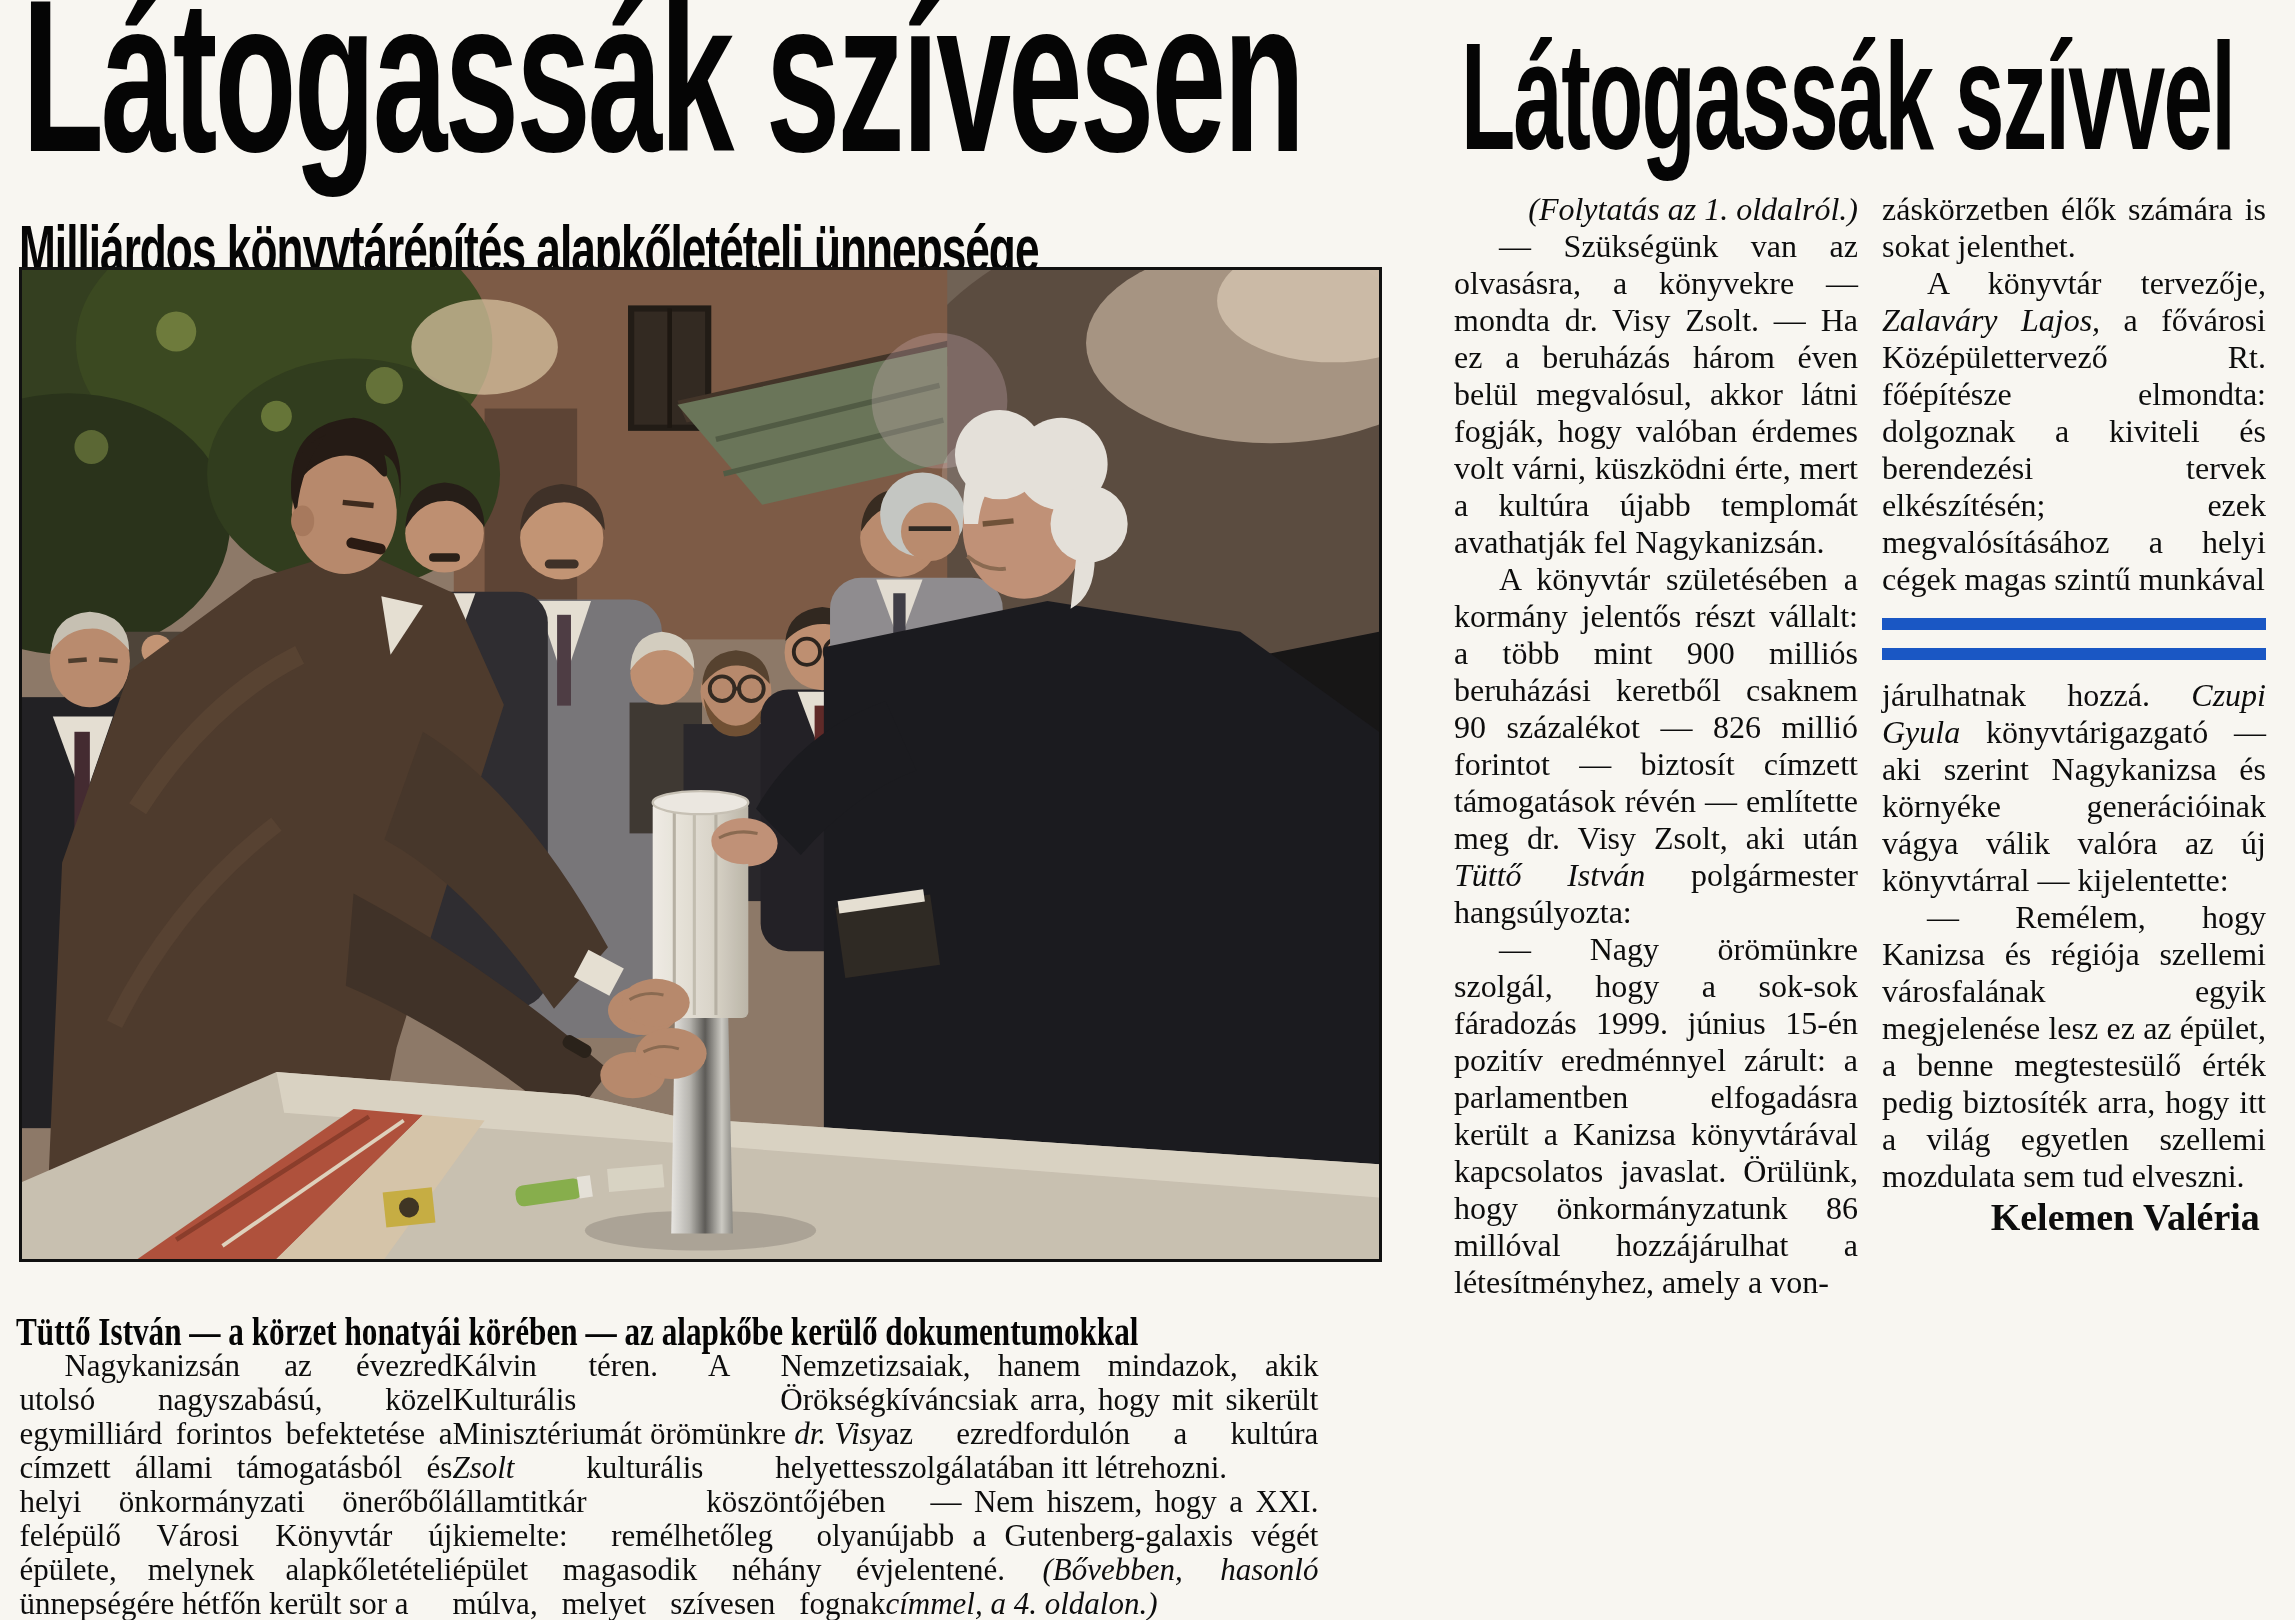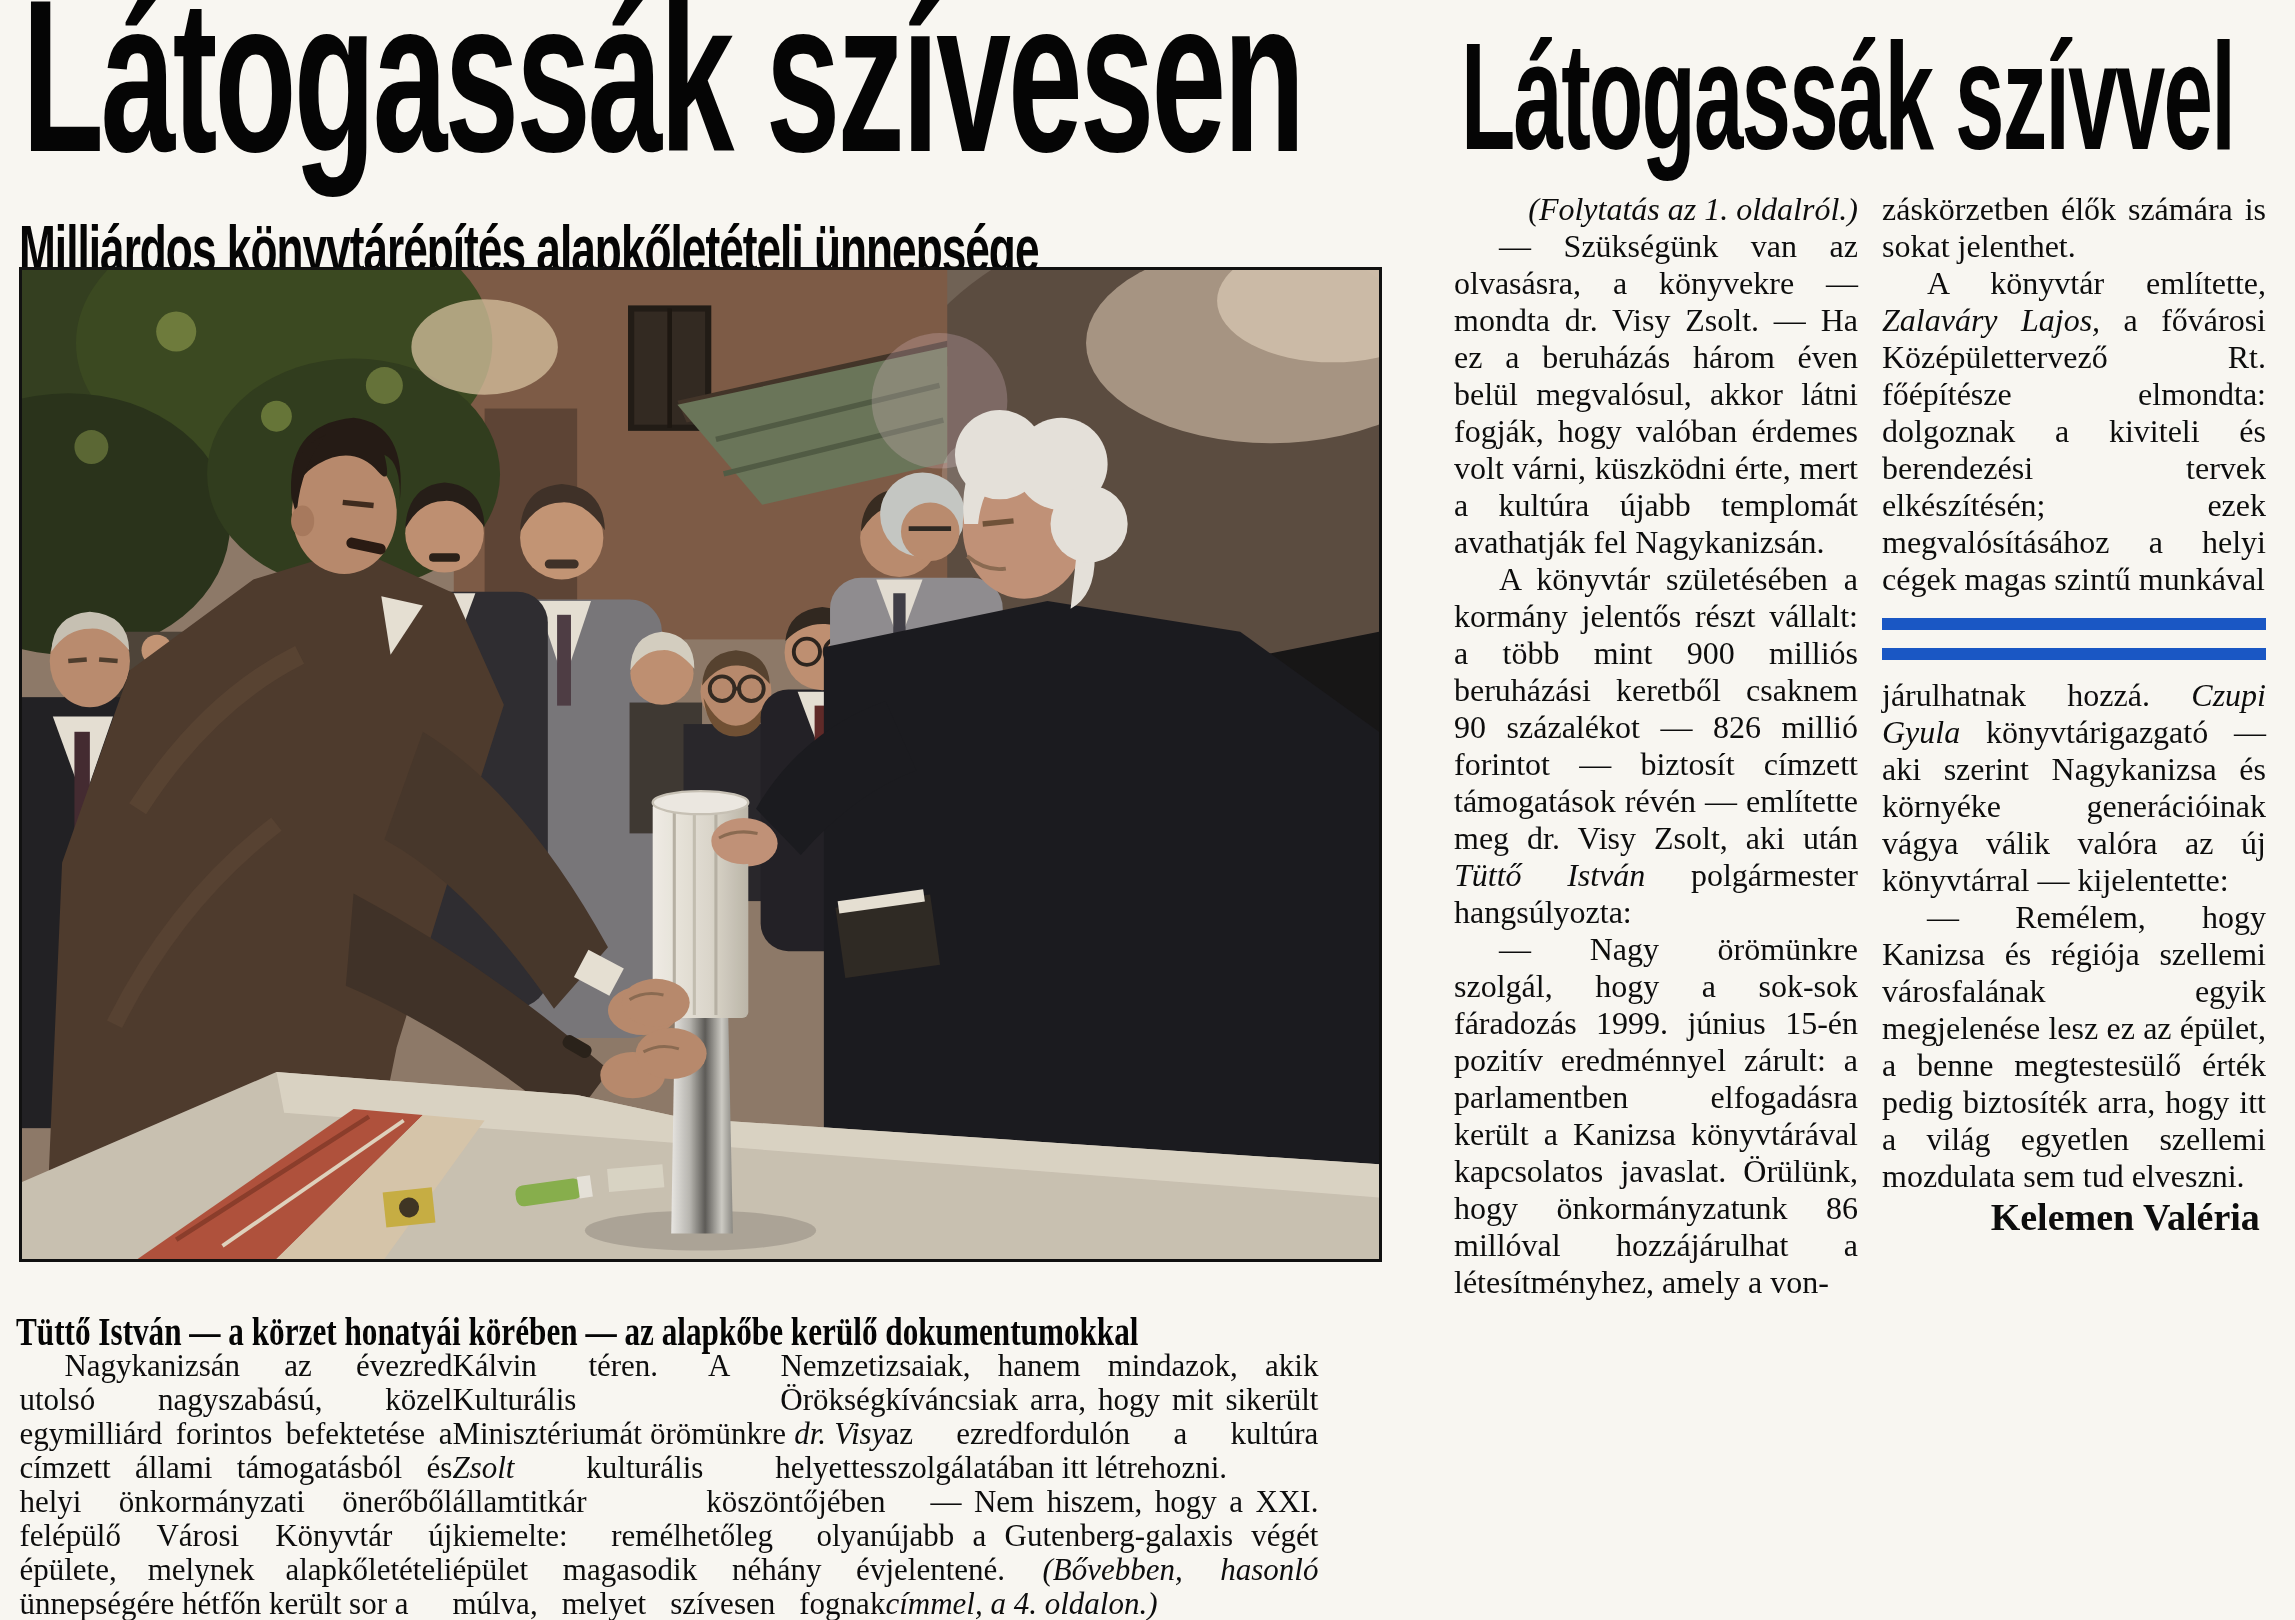--- a/index.html
+++ b/index.html
@@ -311,21 +311,21 @@
 
   <div class="r-cols">
     <div class="r-col-a">
       <p class="bp cen"><i>(Folytatás az 1. oldalról.)</i></p>
       <p class="bp"><span>— Szükségünk van az olvasásra, a könyvekre — mondta dr. Visy Zsolt. — Ha ez a beruházás három éven belül megvalósul, akkor látni fogják, hogy valóban érdemes volt várni, küszködni érte, mert a kultúra újabb templomát avathatják fel Nagykanizsán.</span></p>
       <p class="bp"><span>A könyvtár születésében a kormány jelentős részt vállalt: a több mint 900 milliós beruházási keretből csaknem 90 százalékot — 826 millió forintot — biztosít címzett támogatások révén — említette meg dr. Visy Zsolt, aki után </span><i>Tüttő István</i><span> polgármester hangsúlyozta:</span></p>
       <p class="bp"><span>— Nagy örömünkre szolgál, hogy a sok-sok fáradozás 1999. június 15-én pozitív eredménnyel zárult: a parlamentben elfogadásra került a Kanizsa könyvtárával kapcsolatos javaslat. Örülünk, hogy önkormányzatunk 86 millóval hozzájárulhat a létesítményhez, amely a von-</span></p>
     </div>
     <div class="r-col-b">
       <p class="bp cont"><span>záskörzetben élők számára is sokat jelenthet.</span></p>
-      <p class="bp"><span>A könyvtár említette, </span><i>Zalaváry Lajos,</i><span> a fővárosi Középülettervező Rt. főépítésze elmondta: dolgoznak a kiviteli és berendezési tervek elkészítésén; ezek megvalósításához a helyi cégek magas szintű munkával</span></p>
+      <p class="bp"><span>A könyvtár tervezője, </span><i>Zalaváry Lajos,</i><span> a fővárosi Középülettervező Rt. főépítésze elmondta: dolgoznak a kiviteli és berendezési tervek elkészítésén; ezek megvalósításához a helyi cégek magas szintű munkával</span></p>
 
       <div class="callout">
         <div class="bar top"></div>
         <div class="bar bot"></div>
       </div>
 
       <p class="bp cont"><span>járulhatnak hozzá. </span><i>Czupi Gyula</i><span> könyvtárigazgató — aki szerint Nagykanizsa és környéke generációinak vágya válik valóra az új könyvtárral — kijelentette:</span></p>
       <p class="bp"><span>— Remélem, hogy Kanizsa és régiója szellemi városfalának egyik megjelenése lesz ez az épület, a benne megtestesülő érték pedig biztosíték arra, hogy itt a világ egyetlen szellemi mozdulata sem tud elveszni.</span></p>
       <div class="byline">Kelemen Valéria</div>
     </div>

